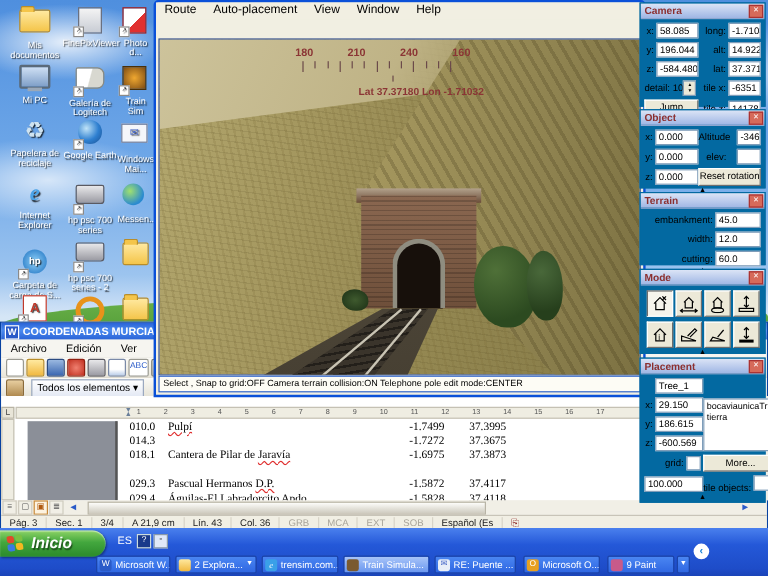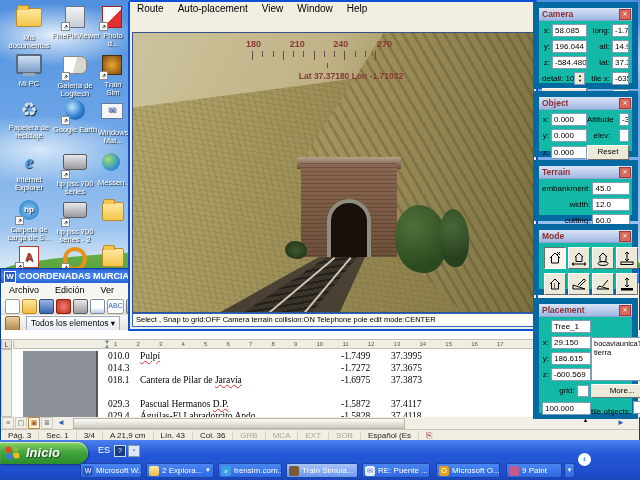--- a/index.html
+++ b/index.html
@@ -121,21 +121,21 @@
       display:flex;justify-content:space-between;text-align:center}
   #ticks{left:119px;top:18px;width:124px;height:10px;display:flex;justify-content:space-between;align-items:flex-start}
   #ticks i{width:1px;height:6px;background:#6b4a4a}
   #ticks i.mj{height:9px}
   #cmark{left:194px;top:30px;width:1px;height:5px;background:#6b4a4a}
   #coords{left:110px;top:38px;width:216px;text-align:center;color:#8b3535;font-size:8.5px;font-weight:bold}
   #tsstatus{position:absolute;left:2px;bottom:2px;width:402px;height:14px;background:#fdfcf5;
       border:1px solid #2d62c8;box-sizing:border-box;font-size:7.5px;line-height:12px;color:#000;
       padding-left:3px;white-space:nowrap;overflow:hidden}
   
-  .pnl{position:absolute;left:533px;width:105px;background:#14b8a6;border:6px solid #0369a1;
+  .pnl{position:absolute;left:533px;width:105px;background:#0369a1;border:1px solid #0369a1;
       box-sizing:border-box;z-index:3}
   .pnl-h{height:12px;background:linear-gradient(#dbe4f6,#9fb6e4);display:flex;align-items:center;
       border-bottom:1px solid #8da6cf}
   .pnl-h b{flex:1;font-size:8.5px;color:#8b2f2f;padding-left:3px;font-weight:bold}
   .pnl-x{width:10px;height:9px;margin-right:1px;background:#d66a5a;border:1px solid #a33;color:#fff;
       font-size:6px;line-height:8px;text-align:center}
   .pnl-c{height:9px;text-align:center;font-size:6px;line-height:8px;color:#000}
   .pgrid{display:grid;padding:3px 3px 0;grid-row-gap:3px;align-items:center}
   .plab{font-size:8px;text-align:right;padding-right:2px;color:#000;white-space:nowrap}
   .spin{display:inline-block;width:9px;height:11px;border:1px solid #7f9db9;background:#ece9d8;
@@ -189,21 +189,21 @@
     </div>
   <span>Mi PC</span></div>
 <div class="dicon abs" style="left:6px;top:98px">
   <div class="ig gicon" style="color:#cfe3f0">♻</div>
   <span>Papelera de reciclaje</span></div>
 <div class="dicon abs" style="left:6px;top:150px">
   <div class="ig gicon" style="color:#4aa3e8;font-family:'Liberation Serif',serif;font-style:italic;font-weight:bold">e</div>
   <span>Internet Explorer</span></div>
 <div class="dicon abs" style="left:6px;top:198px">
   <div class="ig">
-      <div style="width:20px;height:20px;margin:2px auto 0;border-radius:50%;background:radial-gradient(#8fd0f8,#1a6fc0);color:#fff;font-size:8px;line-height:20px;font-weight:bold">hp</div>
+      <div style="width:20px;height:20px;margin:10px auto 0;border-radius:50%;background:radial-gradient(#8fd0f8,#1a6fc0);color:#fff;font-size:8px;line-height:20px;font-weight:bold">hp</div>
       <span class="sc">↗</span>
     </div>
   <span>Carpeta de carga de S...</span></div>
 <div class="dicon abs" style="left:6px;top:244px">
   <div class="ig">
       <div style="width:18px;height:20px;margin:2px auto 0;background:#fff;border:1px solid #c0392b;color:#c0392b;font-weight:bold;font-size:11px;line-height:20px">A</div>
       <span class="sc">↗</span>
     </div>
   <span></span></div>
 
@@ -390,21 +390,21 @@
     <div class="rail abs" style="left:201px;top:224px;height:92px;transform:rotate(50deg)"></div>
     <div class="rail abs" style="left:217px;top:224px;height:80px;transform:rotate(40deg)"></div>
     <div class="tree abs" style="left:262px;top:172px;width:52px;height:68px;background:radial-gradient(circle at 35% 30%,#4f7038,#2c4a20 72%)"></div>
     <div class="tree abs" style="left:306px;top:176px;width:30px;height:58px;background:radial-gradient(circle at 40% 30%,#49683a,#263f1c 75%)"></div>
     <div class="tree abs" style="left:152px;top:208px;width:22px;height:18px;background:radial-gradient(#3f5a2e,#22371a 80%)"></div>
 
     <div id="compass" class="abs">
       <span>180</span>
       <span>210</span>
       <span>240</span>
-      <span>270</span>
+      <span>160</span>
     </div>
     <div id="ticks" class="abs">
       <i class="mj"></i>
         <i></i>
         <i></i>
         <i class="mj"></i>
         <i></i>
         <i></i>
         <i class="mj"></i>
         <i></i>

